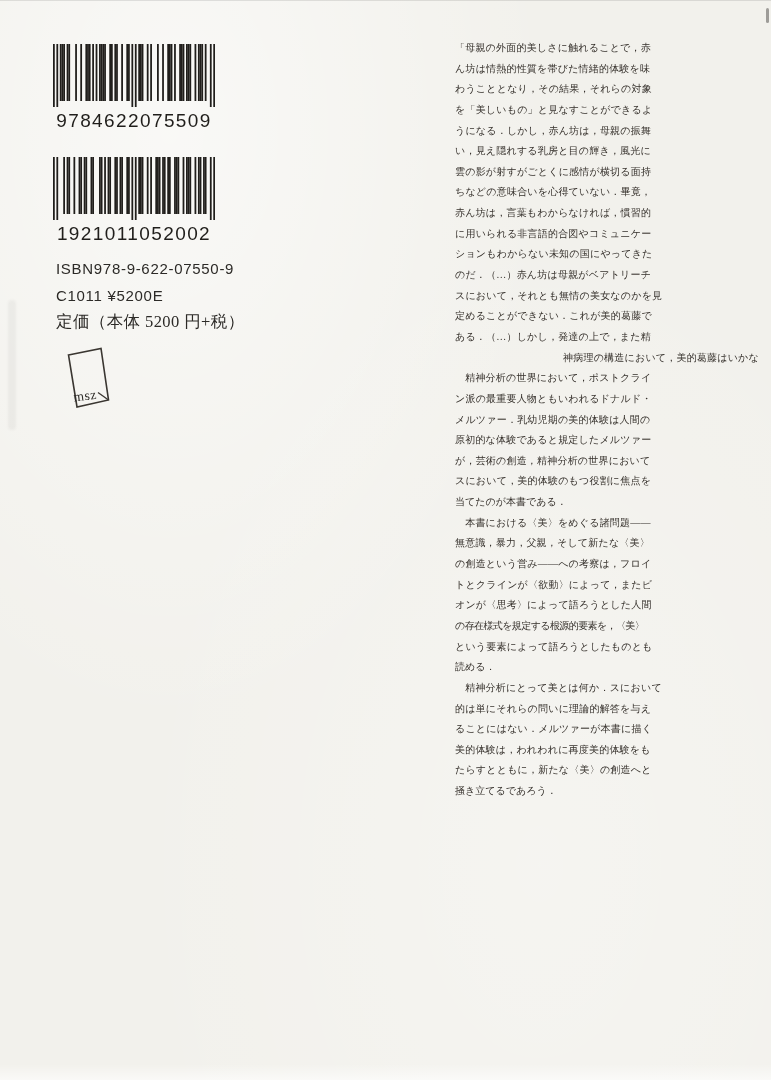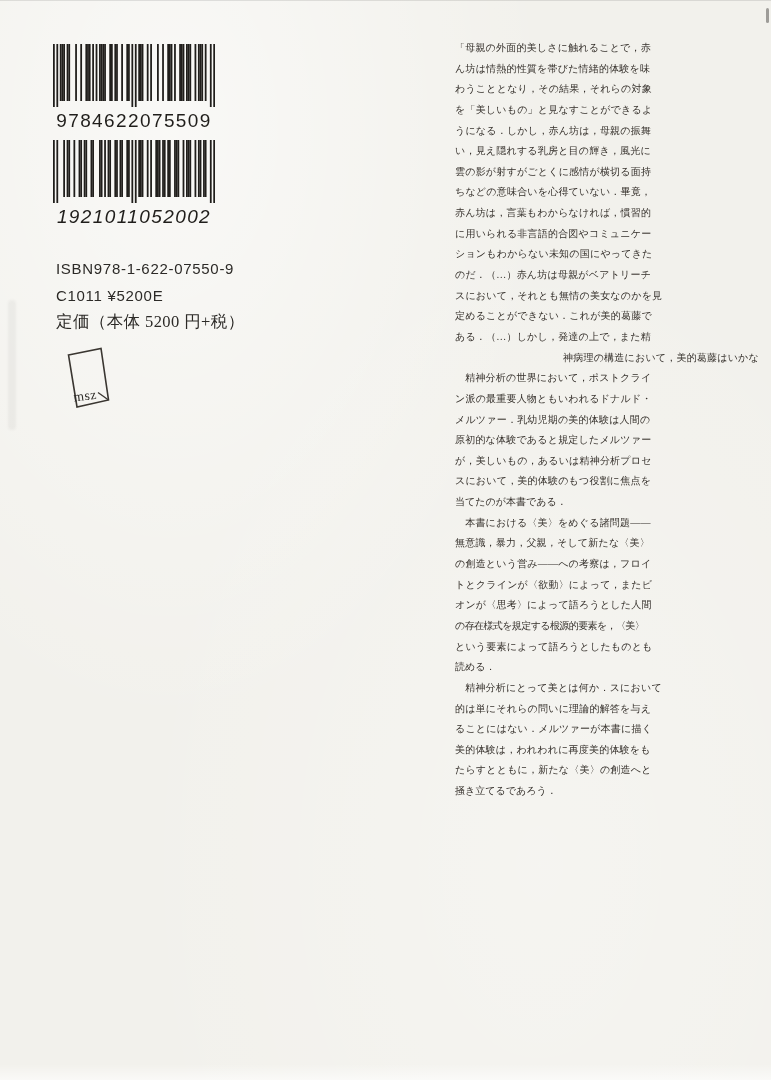--- a/index.html
+++ b/index.html
@@ -22,21 +22,21 @@
     box-shadow:inset 0 1px 0 rgba(0,0,0,.10);
   }
   
   .edge-speck{position:absolute;right:2px;top:8px;width:3px;height:15px;background:#8f8d89;border-radius:2px;opacity:.85;}
   .left-smudge{position:absolute;left:8px;top:300px;width:8px;height:130px;background:rgba(60,60,60,.05);border-radius:4px;filter:blur(1px);}
   .bottom-sheen{position:absolute;left:0;bottom:0;width:100%;height:16px;background:linear-gradient(to bottom, rgba(255,255,255,0), rgba(255,255,255,.6));}
 
   
   .barcode{position:absolute;left:53px;width:162px;}
   #barcode-1{top:44px;}
-  #barcode-2{top:140px;font-style:italic;}
+  #barcode-2{top:157px;}
   .barcode svg{display:block;}
   .bc-digits{
     width:162px;margin-top:3px;text-align:center;
     font-family:"Liberation Sans","DejaVu Sans",sans-serif;
     font-size:19px;letter-spacing:1.4px;color:var(--bar);
     white-space:nowrap;
   }
 
   
   .colophon-line{
@@ -188,21 +188,21 @@
         <rect x="144.95" y="0" width="1.77" height="57" fill="#201e1b"></rect>
         <rect x="146.65" y="0" width="1.77" height="57" fill="#201e1b"></rect>
         <rect x="150.06" y="0" width="1.77" height="57" fill="#201e1b"></rect>
         <rect x="151.77" y="0" width="1.77" height="57" fill="#201e1b"></rect>
         <rect x="156.88" y="0" width="1.77" height="63" fill="#201e1b"></rect>
         <rect x="160.29" y="0" width="1.77" height="63" fill="#201e1b"></rect>
       </svg>
     <div class="bc-digits">1921011052002</div>
   </div>
 
-  <div class="colophon-line" id="isbn-line">ISBN978-1-622-07550-9</div>
+  <div class="colophon-line" id="isbn-line">ISBN978-9-622-07550-9</div>
   <div class="colophon-line" id="code-price-line">C1011 ¥5200E</div>
   <div class="colophon-line" id="retail-price-line">定価（本体 5200 円+税）</div>
 
   <div id="publisher-logo">
     <svg width="52" height="64" viewBox="0 0 52 64">
       <polygon points="6.5,9 39,2.5 46.5,54 15,61" fill="none" stroke="#3a3631" stroke-width="1.6" stroke-linejoin="miter"></polygon>
       <line x1="36" y1="46.5" x2="46.5" y2="54" stroke="#3a3631" stroke-width="1.3"></line>
       <text id="logo-text" x="12" y="55.5" transform="rotate(-7 12 55.5)">msz</text>
     </svg>
   </div>
@@ -221,21 +221,21 @@
       <div class="line" style="letter-spacing: 0.2px;">ションもわからない未知の国にやってきた</div>
       <div class="line" style="letter-spacing: 0.2px;">のだ．（…）赤ん坊は母親がベアトリーチ</div>
       <div class="line" style="letter-spacing: 0.2px;">スにおいて，それとも無情の美女なのかを見</div>
       <div class="line" style="letter-spacing: 0.2px;">定めることができない．これが美的葛藤で</div>
       <div class="line" style="letter-spacing: 0.2px;">ある．（…）しかし，発達の上で，また精</div>
       <div class="line" style="letter-spacing: 0.2px; text-align: right;">神病理の構造において，美的葛藤はいかな</div>
       <div class="line" style="letter-spacing: 0.2px;">　精神分析の世界において，ポストクライ</div>
       <div class="line" style="letter-spacing: 0.2px;">ン派の最重要人物ともいわれるドナルド・</div>
       <div class="line" style="letter-spacing: 0.2px;">メルツァー．乳幼児期の美的体験は人間の</div>
       <div class="line" style="letter-spacing: 0.2px;">原初的な体験であると規定したメルツァー</div>
-      <div class="line" style="letter-spacing: 0.2px;">が，美しいもの，あるいは精神分析プロセ</div>
+      <div class="line" style="letter-spacing: 0.2px;">が，芸術の創造，精神分析の世界において</div>
       <div class="line" style="letter-spacing: 0.2px;">スにおいて，美的体験のもつ役割に焦点を</div>
       <div class="line">当てたのが本書である．</div>
       <div class="line" style="letter-spacing: 0.2px;">　本書における〈美〉をめぐる諸問題——</div>
       <div class="line" style="letter-spacing: 0.2px;">無意識，暴力，父親，そして新たな〈美〉</div>
       <div class="line" style="letter-spacing: 0.2px;">の創造という営み——への考察は，フロイ</div>
       <div class="line" style="letter-spacing: 0.2px;">トとクラインが〈欲動〉によって，またビ</div>
       <div class="line" style="letter-spacing: 0.2px;">オンが〈思考〉によって語ろうとした人間</div>
       <div class="line" style="letter-spacing: -0.6px;">の存在様式を規定する根源的要素を，〈美〉</div>
       <div class="line" style="letter-spacing: 0.2px;">という要素によって語ろうとしたものとも</div>
       <div class="line">読める．</div>

